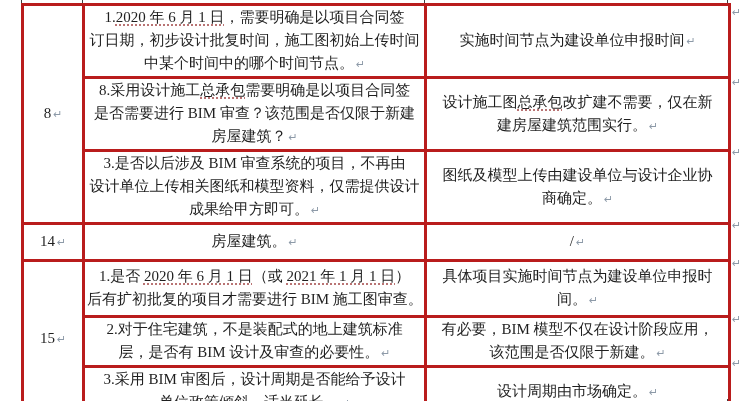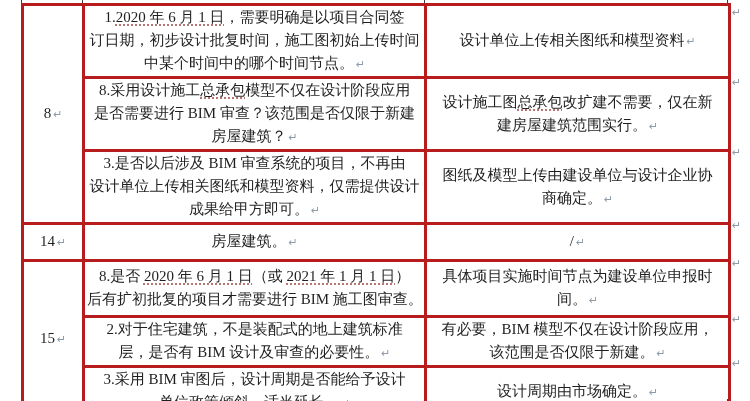--- a/index.html
+++ b/index.html
@@ -59,26 +59,26 @@
       <tr class="h69">
         <td class="num" rowspan="3">
           <span>8</span><span class="pm">↵</span>
         </td>
         <td>
           <div class="ln"><span>1.</span><span class="gc">2020 年 6 月 1 日</span><span>，需要明确是以项目合同签</span></div>
           <div class="ln">订日期，初步设计批复时间，施工图初始上传时间</div>
           <div class="ln"><span>中某个时间中的哪个时间节点。</span><span class="pm">↵</span></div>
         </td>
         <td>
-          <div class="ln"><span>设计单位上传相关图纸和模型资料</span><span class="pm">↵</span></div>
+          <div class="ln"><span>实施时间节点为建设单位申报时间</span><span class="pm">↵</span></div>
         </td>
       </tr>
       <tr class="h70">
         <td>
-          <div class="ln"><span>8.采用设计施工</span><span class="gc">总承包</span><span>模型不仅在设计阶段应用</span></div>
+          <div class="ln"><span>8.采用设计施工</span><span class="gc">总承包</span><span>需要明确是以项目合同签</span></div>
           <div class="ln">是否需要进行 BIM 审查？该范围是否仅限于新建</div>
           <div class="ln"><span>房屋建筑？</span><span class="pm">↵</span></div>
         </td>
         <td>
           <div class="ln"><span>设计施工图</span><span class="gc">总承包</span><span>改扩建不需要，仅在新</span></div>
           <div class="ln"><span>建房屋建筑范围实行。</span><span class="pm">↵</span></div>
         </td>
       </tr>
       <tr class="h72">
         <td>
@@ -102,21 +102,21 @@
         <td>
           <div class="ln"><span>/</span><span class="pm">↵</span></div>
         </td>
       </tr>
 
       <tr class="h56">
         <td class="num" rowspan="3">
           <span>15</span><span class="pm">↵</span>
         </td>
         <td>
-          <div class="ln"><span>8.是否 </span><span class="gc">2020 年 6 月 1 日</span><span>（或 </span><span class="gc">2021 年 1 月 1 日</span><span>）</span></div>
+          <div class="ln"><span>1.是否 </span><span class="gc">2020 年 6 月 1 日</span><span>（或 </span><span class="gc">2021 年 1 月 1 日</span><span>）</span></div>
           <div class="ln"><span>后有扩初批复的项目才需要进行 BIM 施工图审查。</span><span class="pm">↵</span></div>
         </td>
         <td>
           <div class="ln">具体项目实施时间节点为建设单位申报时</div>
           <div class="ln"><span>间。</span><span class="pm">↵</span></div>
         </td>
       </tr>
       <tr class="h44">
         <td>
           <div class="ln">2.对于住宅建筑，不是装配式的地上建筑标准</div>

